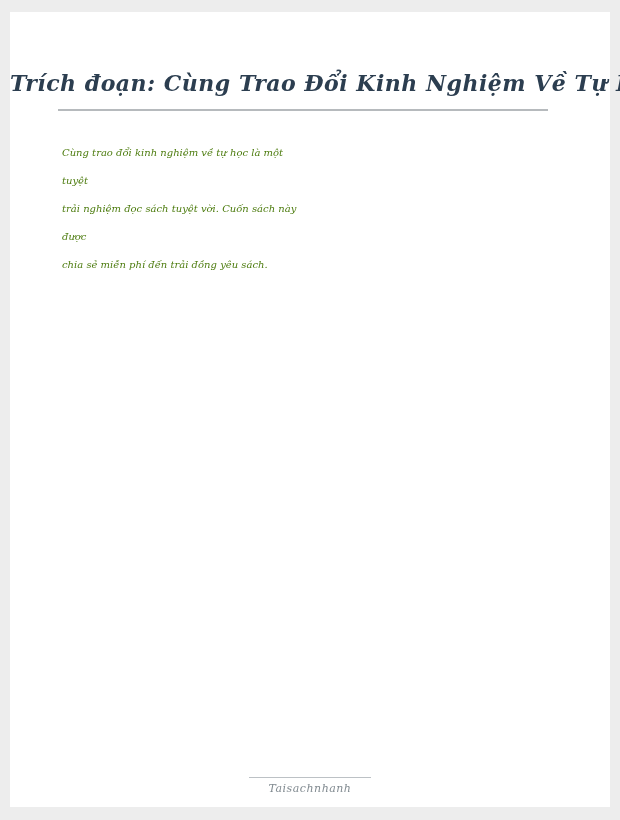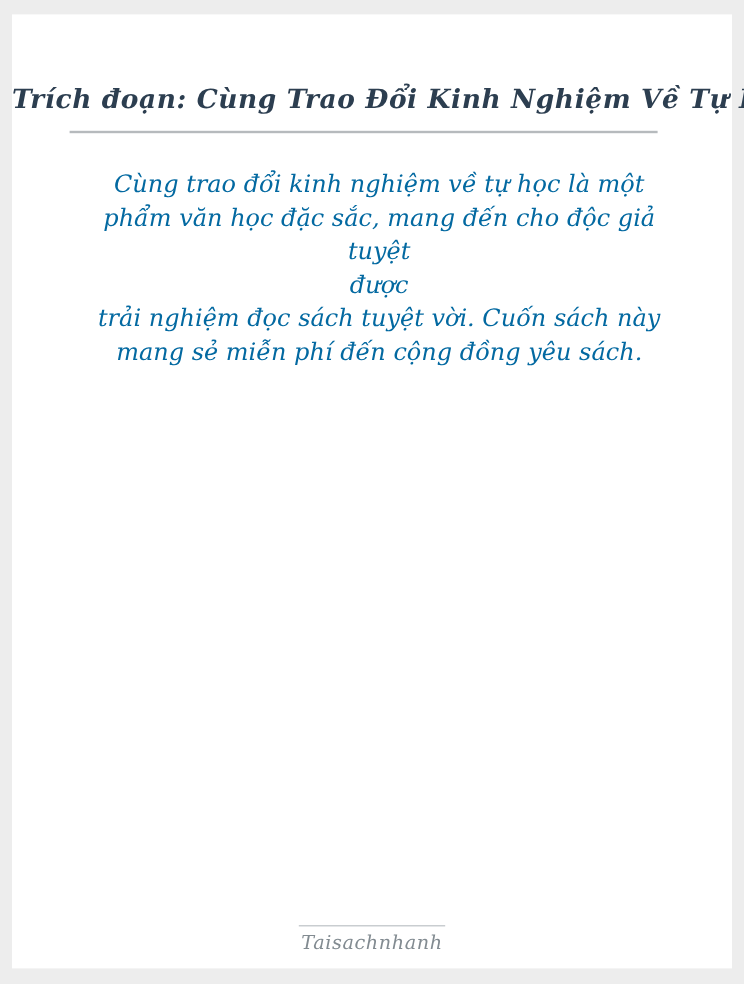--- a/index.html
+++ b/index.html
@@ -50,23 +50,22 @@
     height: 0;
     border-top: 2px solid #b6babd;
   }
 
   .body-text {
     position: absolute;
     top: 127px;
     left: 52px;
     right: 40px;
     font-style: italic;
-    font-size: 20px;
-    color: #0369a1;
-    text-align: center;
+    font-size: 10px;
+    color: #4d7c0f;
   }
 
   .body-line {
     line-height: 28px;
     white-space: nowrap;
   }
 
   .page-footer {
     position: absolute;
     left: 0;
@@ -77,42 +76,41 @@
 
   .footer-rule {
     width: 122px;
     margin: 0 auto 4px auto;
     height: 0;
     border-top: 1px solid #bcc1c5;
   }
 
   .footer-brand {
     font-style: italic;
-    font-size: 16px;
+    font-size: 11px;
     letter-spacing: 0.5px;
     color: #828b91;
   }
 </style>
 </head>
 <body>
 
 <div class="canvas">
   <div class="page">
 
     <h1 class="doc-title">Trích đoạn: Cùng Trao Đổi Kinh Nghiệm  Về Tự Học</h1>
 
     <div class="title-rule"></div>
 
     <div class="body-text">
       <div class="body-line">Cùng trao đổi kinh nghiệm về tự học là một</div>
-      <div class="body-line">phẩm văn học đặc sắc, mang đến cho độc giả</div>
       <div class="body-line">tuyệt</div>
+      <div class="body-line">trải nghiệm đọc sách tuyệt vời. Cuốn sách này</div>
       <div class="body-line">được</div>
-      <div class="body-line">trải nghiệm đọc sách tuyệt vời. Cuốn sách này</div>
-      <div class="body-line">mang sẻ miễn phí đến cộng đồng yêu sách.</div>
+      <div class="body-line">chia sẻ miễn phí đến trải đồng yêu sách.</div>
     </div>
 
     <div class="page-footer">
       <div class="footer-rule"></div>
       <div class="footer-brand">Taisachnhanh</div>
     </div>
 
   </div>
 </div>
 

